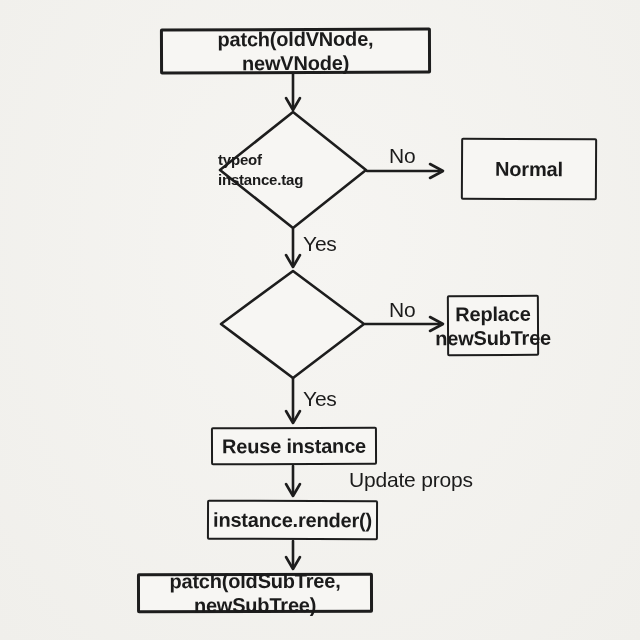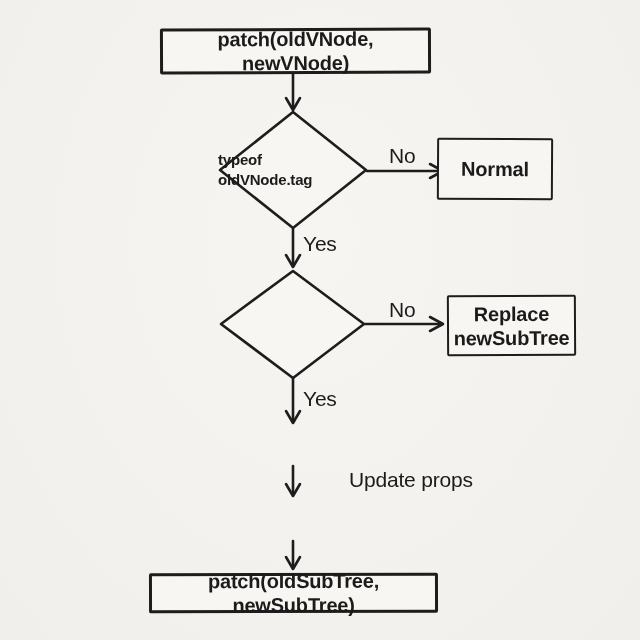--- a/index.html
+++ b/index.html
@@ -44,25 +44,25 @@
     align-items: center;
     justify-content: center;
     text-align: center;
     font-weight: 600;
     font-size: 20px;
     line-height: 1.2;
     border-radius: 2px;
     letter-spacing: -0.2px;
   }
   .node.start   { left: 160px; top: 28px;  width: 271px; height: 46px; border-width: 3px; transform: rotate(-0.2deg); }
-  .node.normal  { left: 437px; top: 138px; width: 116px; height: 62px; transform: rotate(0.3deg); gap: 24px; }
-  .node.replace { left: 447px; top: 295px; width: 129px; height: 61px; transform: rotate(-0.3deg); }
+  .node.normal  { left: 461px; top: 138px; width: 136px; height: 62px; transform: rotate(0.3deg); gap: 24px; }
+  .node.replace { left: 447px; top: 295px; width: 92px; height: 61px; transform: rotate(-0.3deg); }
   .node.reuse   { left: 211px; top: 427px; width: 166px; height: 38px; transform: rotate(-0.2deg); }
   .node.render  { left: 207px; top: 500px; width: 171px; height: 40px; transform: rotate(0.2deg); }
-  .node.end     { left: 149px; top: 573px; width: 289px; height: 40px; border-width: 3px; transform: rotate(-0.15deg); }
+  .node.end     { left: 137px; top: 573px; width: 236px; height: 40px; border-width: 3px; transform: rotate(-0.15deg); }
   .diamond-label {
     position: absolute;
     width: 150px;
     text-align: left;
     font-weight: 600;
     font-size: 15px;
     line-height: 1.32;
     letter-spacing: -0.2px;
     transform: translate(-50%, -50%);
   }
@@ -119,29 +119,35 @@
 
   <div class="node normal">
     <span>Normal</span>
   </div>
 
   <div class="node replace">
     <span>Replace</span>
     <span>newSubTree</span>
   </div>
 
+  <div class="node reuse">
+    <span>Reuse instance</span>
+  </div>
 
+  <div class="node render">
+    <span>instance.render()</span>
+  </div>
 
   <div class="node end">
     <span>patch(oldSubTree, newSubTree)</span>
   </div>
 
   <div class="diamond-label d1">
     <div>typeof</div>
-    <div>oldVNode.tag</div>
+    <div>instance.tag</div>
   </div>
 
 
   <div class="edge-label no1">No</div>
   <div class="edge-label yes1">Yes</div>
   <div class="edge-label no2">No</div>
   <div class="edge-label yes2">Yes</div>
   <div class="edge-label upd">Update props</div>
 
 </div>

